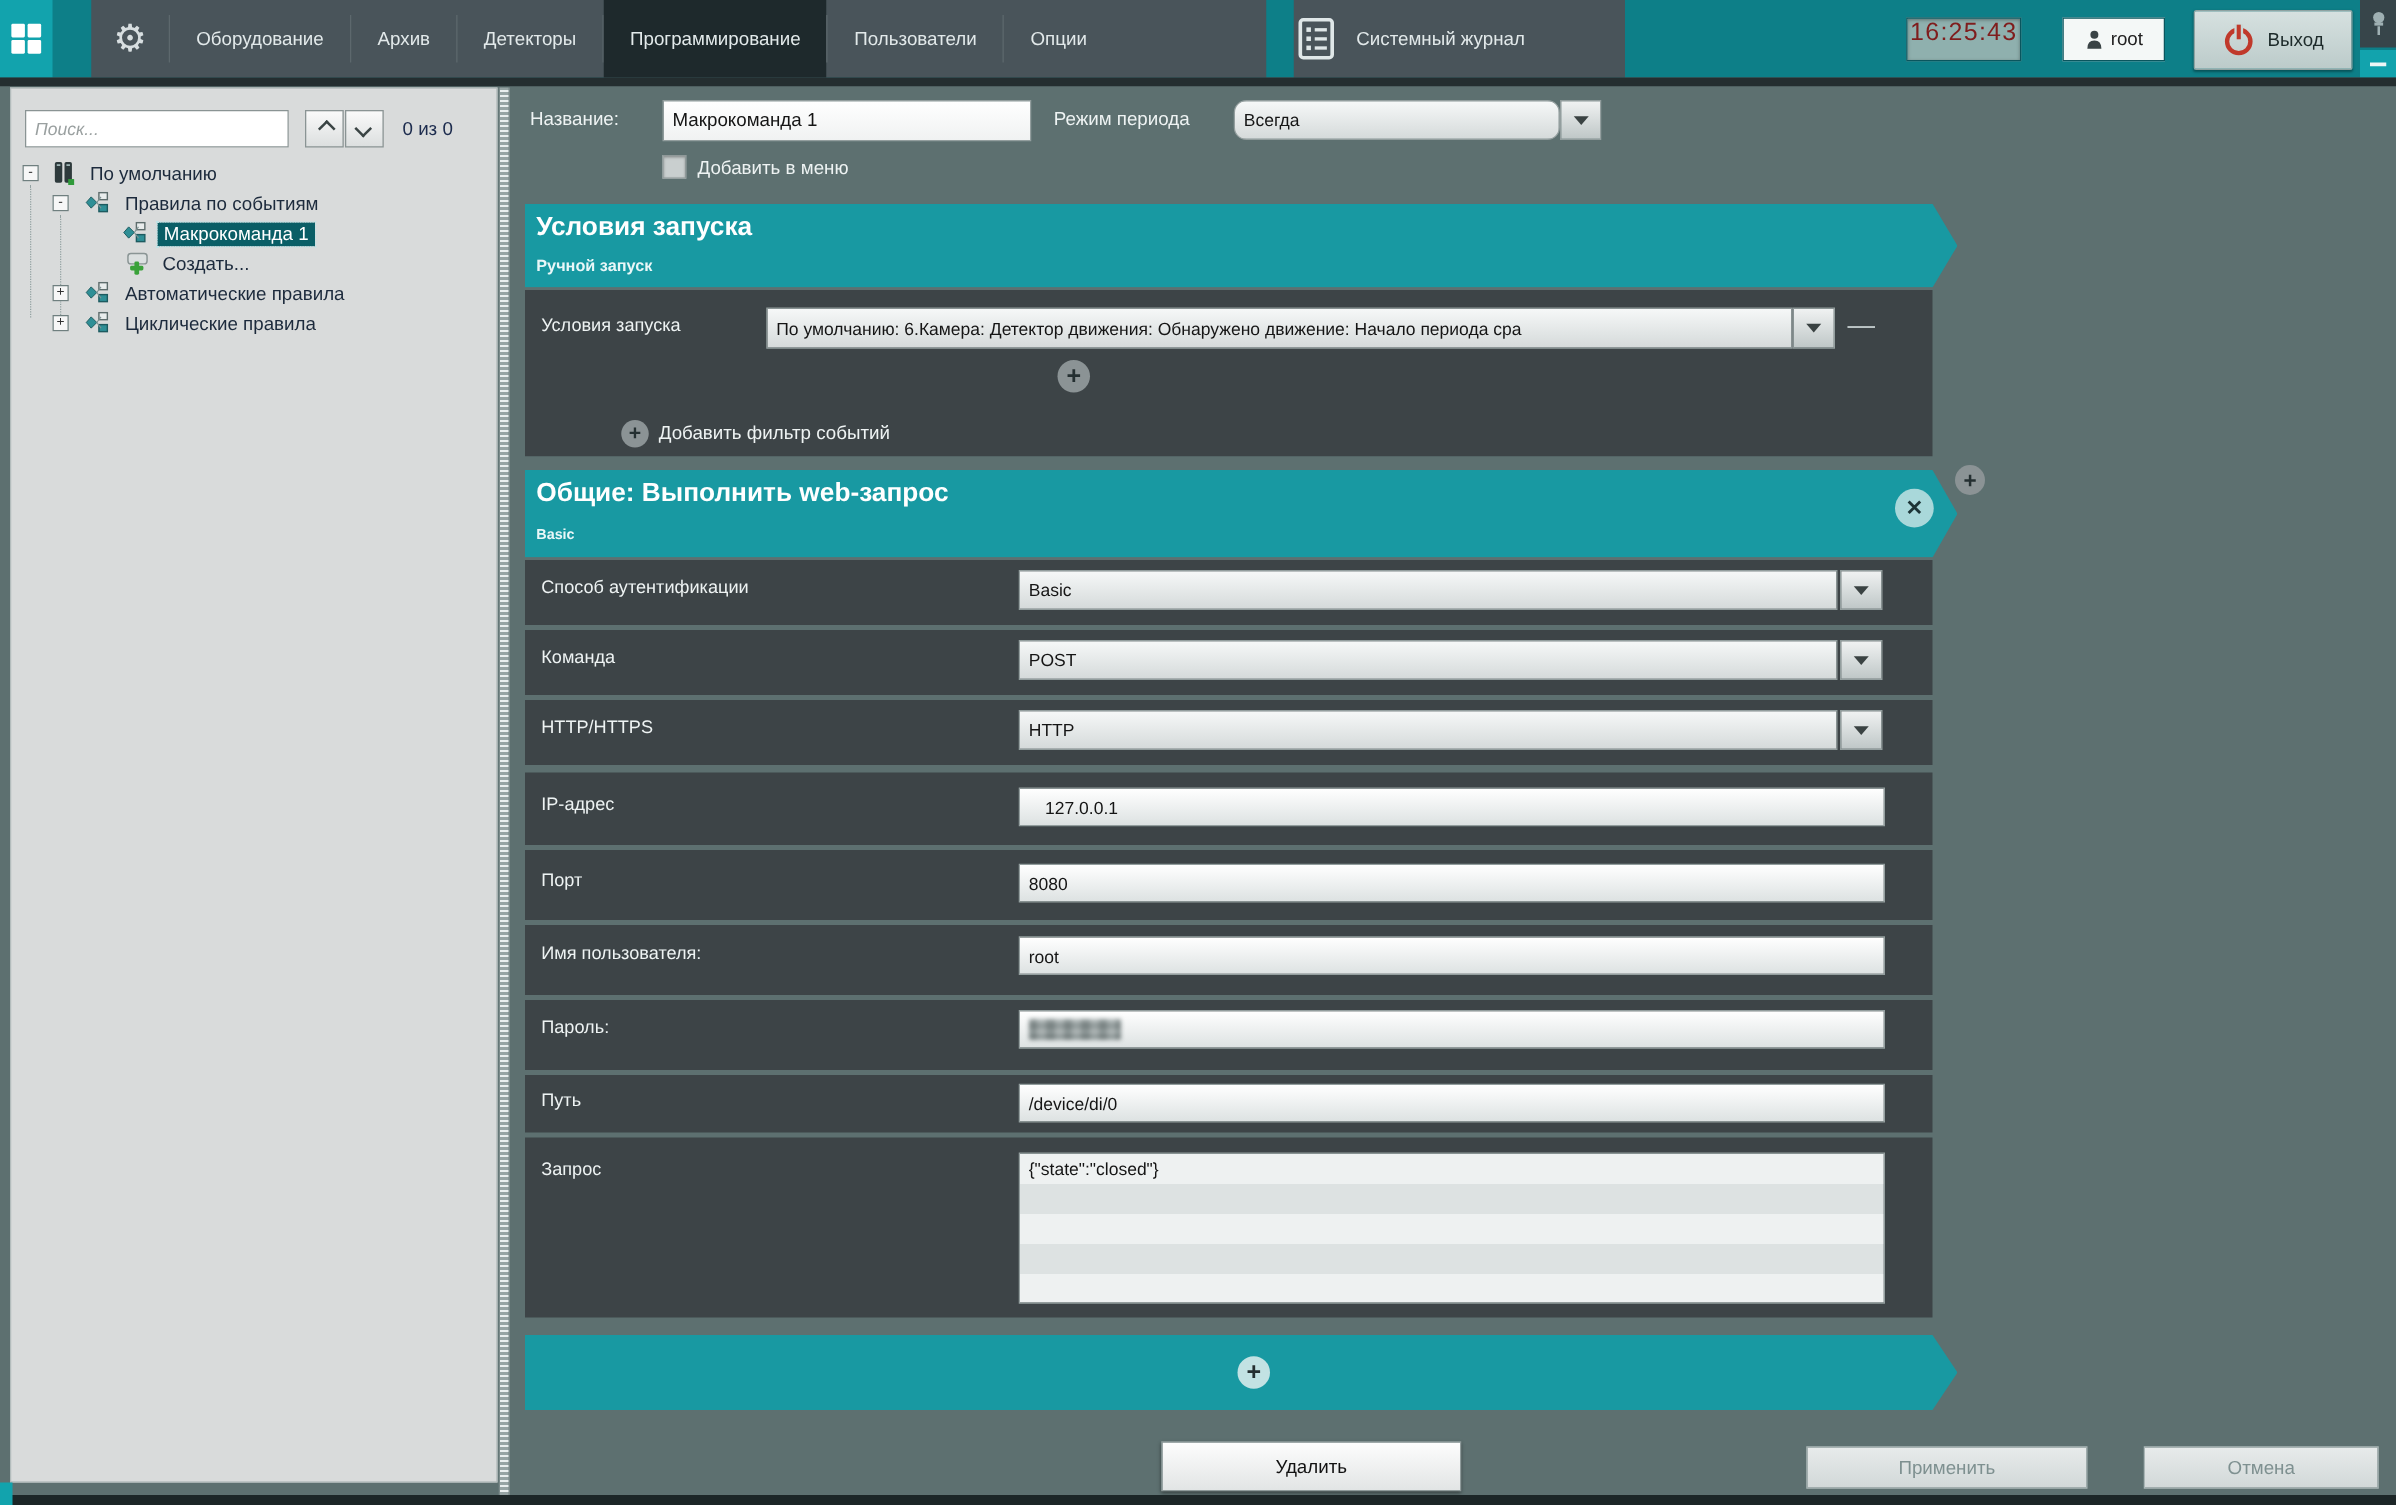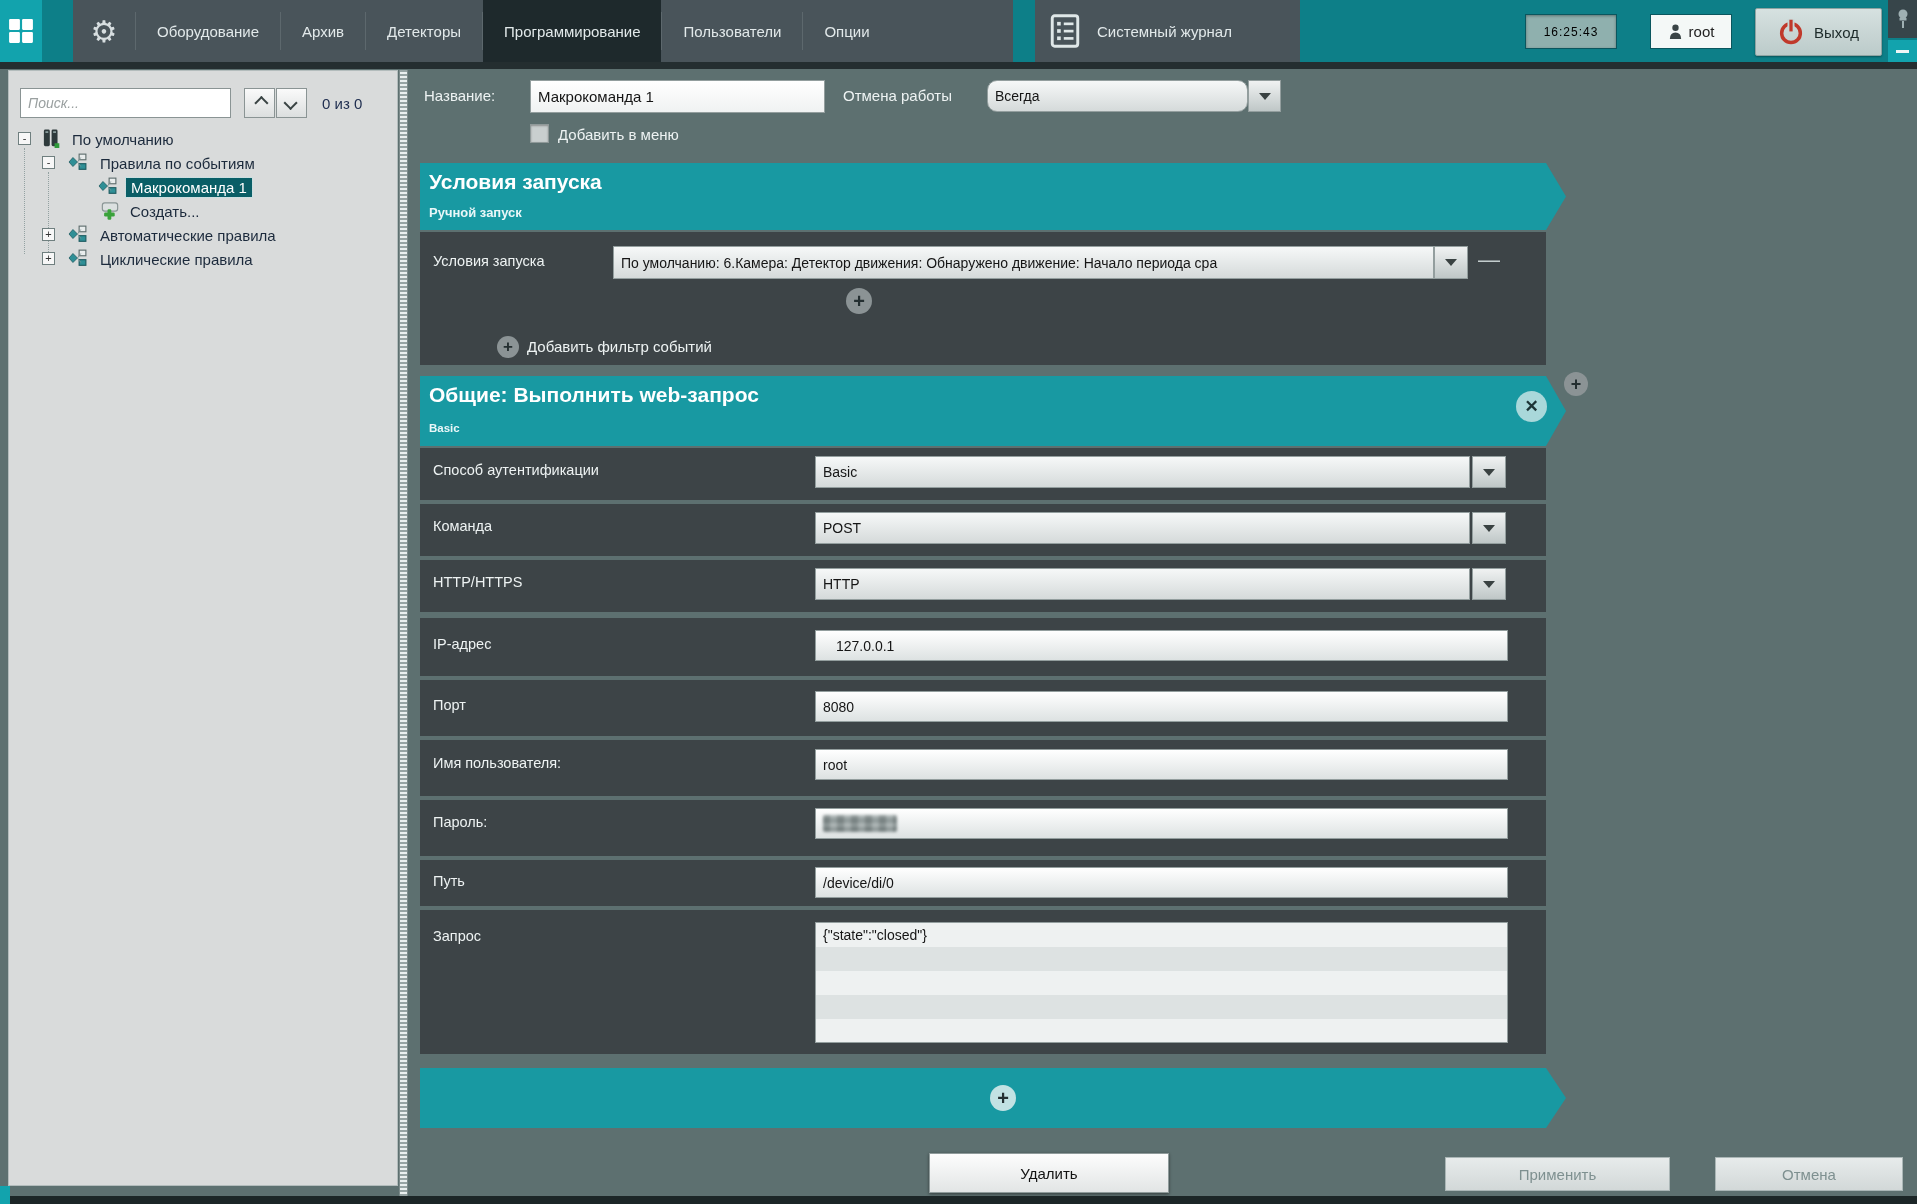--- a/index.html
+++ b/index.html
@@ -8,22 +8,22 @@
   .abs{position:absolute;}
 
   
   .topbar{left:0;top:0;width:1917px;height:62px;background:#0d7f88;}
   .appblock{left:0;top:0;width:42px;height:62px;background:#12a3ad;display:flex;align-items:center;justify-content:center;}
   .menustrip{left:73px;top:0;width:940px;height:62px;background:#49545a;display:flex;align-items:stretch;}
   .gearbox{display:flex;align-items:center;justify-content:center;width:62px;color:#d7dee0;font-size:30px;}
   .vdiv{width:1px;background:#5d686d;margin:12px 0;}
   .tab{display:flex;align-items:center;padding:0 21px;color:#e2e9ea;font-size:15px;cursor:default;white-space:nowrap;}
   .tab.sel{background:#1e292c;}
-  .journalblock{left:1035px;top:0;width:265px;height:62px;background:#49545a;display:flex;align-items:center;gap:16px;padding-left:14px;box-sizing:border-box;color:#e2e9ea;font-size:15px;}
-  .timebox{left:1525px;top:14px;width:90px;height:33px;background:#8fb0ae;border:1px solid #0a565e;box-shadow:inset 0 1px 3px rgba(0,0,0,.35);display:flex;align-items:center;justify-content:center;color:#000000;font-size:12px;letter-spacing:1px;}
+  .journalblock{left:1035px;top:0;width:265px;height:62px;background:#49545a;display:flex;align-items:center;gap:16px;padding-left:2px;box-sizing:border-box;color:#e2e9ea;font-size:15px;}
+  .timebox{left:1525px;top:14px;width:90px;height:33px;background:#8fb0ae;border:1px solid #0a565e;box-shadow:inset 0 1px 3px rgba(0,0,0,.35);display:flex;align-items:flex-start;justify-content:center;color:#7f1d1d;font-size:20px;letter-spacing:1px;}
   .rootbox{left:1650px;top:14px;width:80px;height:33px;background:#f4f8f7;border:1px solid #0a565e;display:flex;align-items:center;justify-content:center;gap:6px;color:#222;font-size:15px;}
   .logoutbtn{left:1755px;top:8px;width:125px;height:46px;background:linear-gradient(#d6e1e0,#bccbca);border:1px solid #8fa3a2;border-radius:2px;display:flex;align-items:center;justify-content:center;gap:10px;color:#1d2a2a;font-size:15px;box-shadow:0 1px 2px rgba(0,0,0,.35);}
   .pinblock{left:1888px;top:0;width:29px;height:38px;background:#37454a;display:flex;align-items:center;justify-content:center;}
   .pincollapse{left:1888px;top:40px;width:29px;height:22px;background:#12a3ad;display:flex;align-items:center;justify-content:center;}
   .pincollapse span{display:block;width:13px;height:3px;background:#eef6f6;}
   .topstrip{left:0;top:62px;width:1917px;height:7px;background:#242e30;}
 
   
   .sidebar{left:8px;top:70px;width:390px;height:1116px;background:#d9dbdb;border:1px solid #b3bcbc;box-sizing:border-box;}
   .searchinput{left:20px;top:88px;width:211px;height:30px;background:#fff;border:1px solid #8a9494;box-sizing:border-box;font-size:14px;font-style:italic;color:#9aa0a0;display:flex;align-items:center;padding-left:7px;}
@@ -218,21 +218,21 @@
           <path d="M8 8 L11 4 M8 8 L11 12" stroke="#7e9292" stroke-width="0.8" fill="none"></path>
         </svg></div>
     </div>
 
   <div class="abs splitter"></div>
 
   <div class="abs lblw" style="left:424px;top:87px;">Название:</div>
   <div class="abs input" style="left:530px;top:80px;width:295px;height:33px;background:linear-gradient(#ffffff,#f0f2f2);font-size:15px;">
     <span>Макрокоманда 1</span>
   </div>
-  <div class="abs lblw" style="left:843px;top:87px;">Отмена работы</div>
+  <div class="abs lblw" style="left:843px;top:87px;">Режим периода</div>
   <div class="abs combo" style="left:987px;top:80px;width:261px;height:32px;border-radius:10px;">
     <span>Всегда</span>
   </div>
   <div class="abs combobtn" style="left:1248px;top:80px;width:33px;height:32px;">
       <span class="arrdn"></span>
     </div>
   <div class="abs checkbox" style="left:530px;top:124px;width:19px;height:19px;"></div>
   <div class="abs lblw" style="left:558px;top:126px;">Добавить в меню</div>
 
   <div class="abs band" style="left:420px;top:163px;width:1146px;height:67px;">

